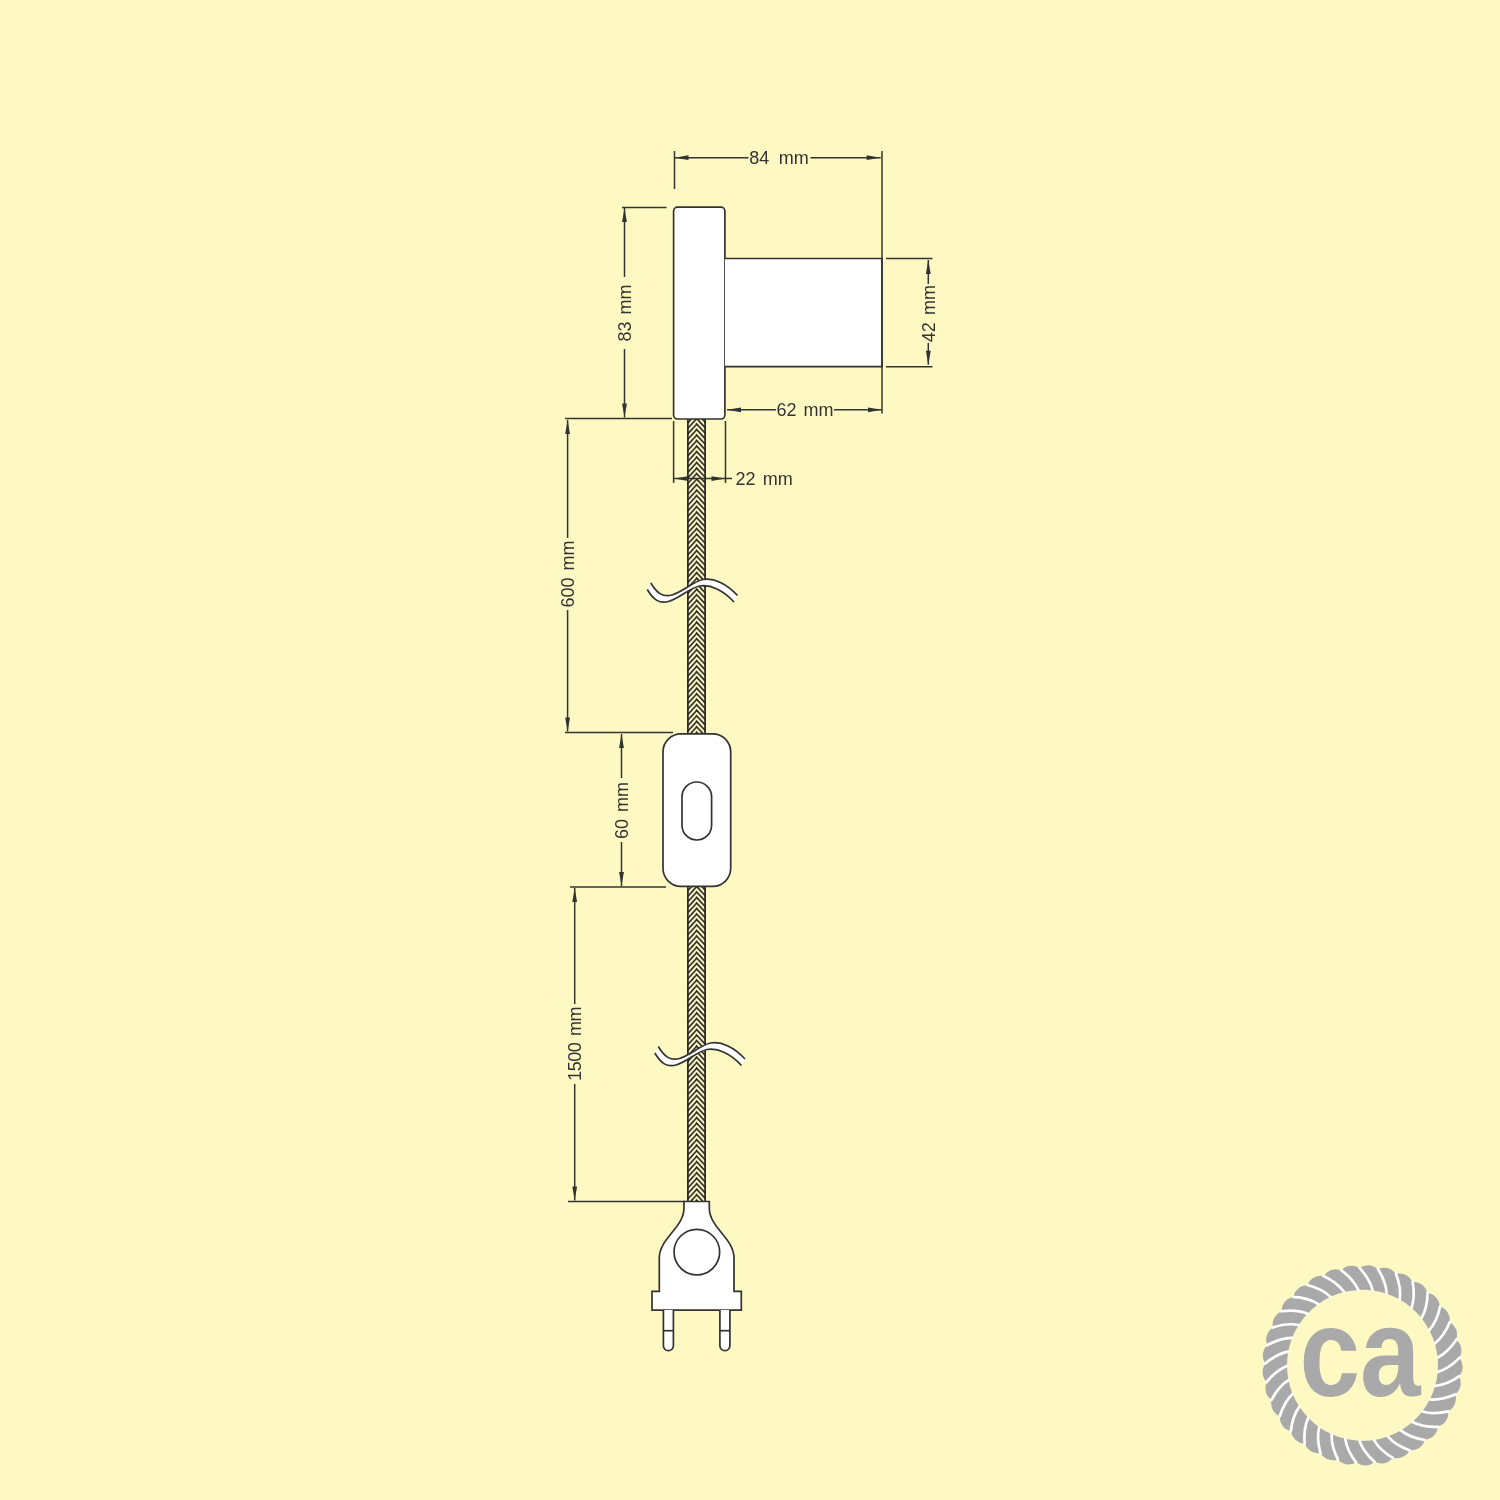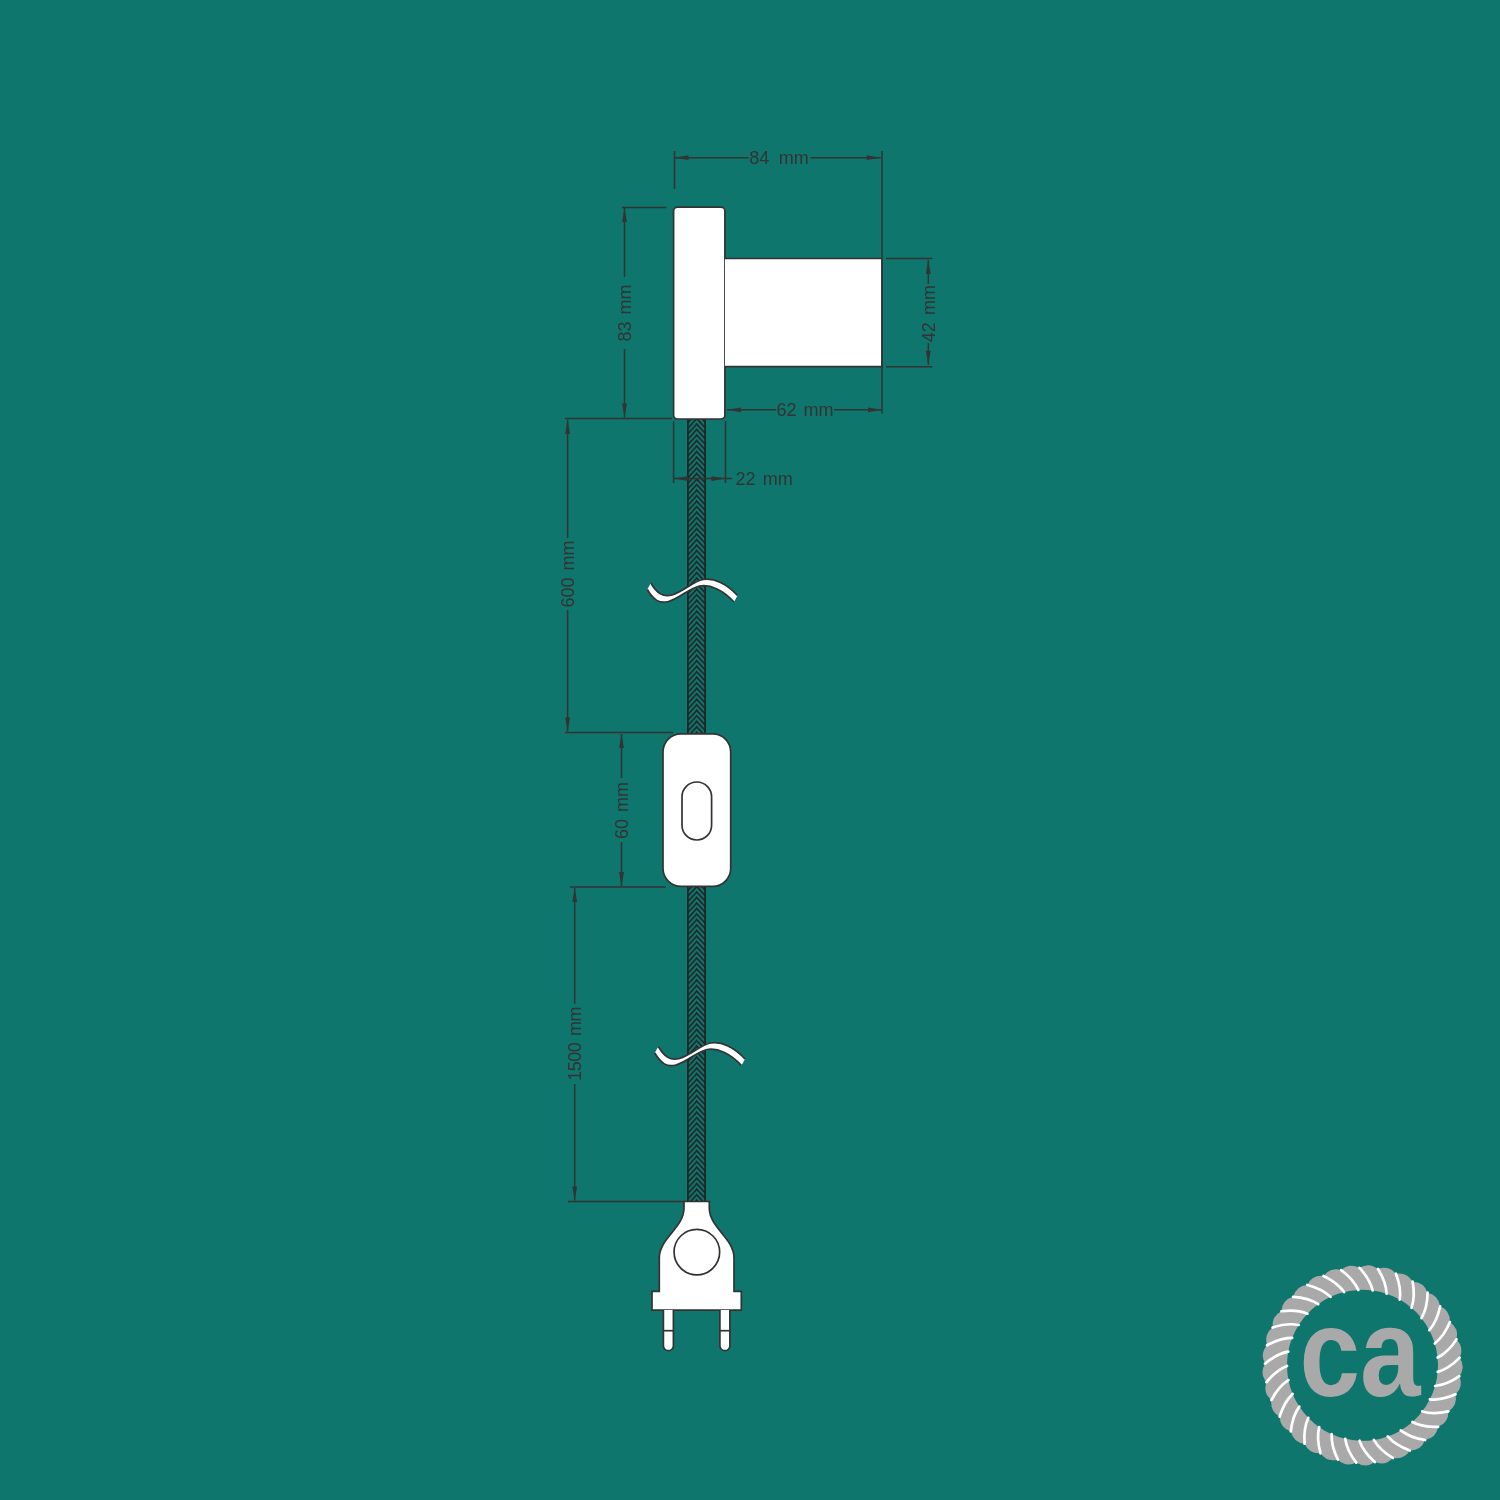--- a/index.html
+++ b/index.html
@@ -1,16 +1,16 @@
 <!DOCTYPE html>
 <html><head>
 <meta charset="utf-8">
 <style>
   html,body{margin:0;padding:0;background:#ffffff;}
-  .page{width:1500px;height:1500px;position:relative;background:#0f766e;overflow:hidden;}
+  .page{width:1500px;height:1500px;position:relative;background:#fef9c3;overflow:hidden;}
   svg{position:absolute;left:0;top:0;}
   text{font-family:"Liberation Sans", sans-serif;fill:#333333;}
 </style>
 </head>
 <body>
 <div class="page">
 <svg width="1500" height="1500" viewBox="0 0 1500 1500">
 <defs>
   <pattern id="braid" x="687" y="0" width="19" height="11.01" patternUnits="userSpaceOnUse">
     <line x1="-0.5" y1="-5.24" x2="10" y2="-16.52" stroke="#222222" stroke-width="1.6"></line>

